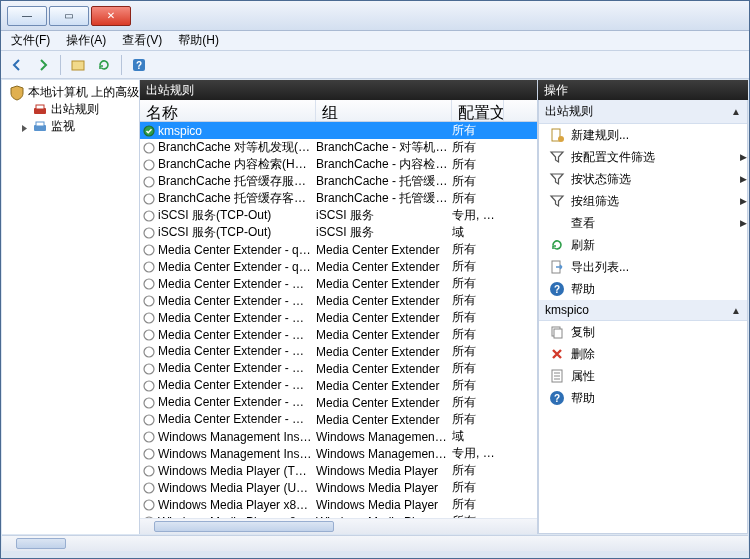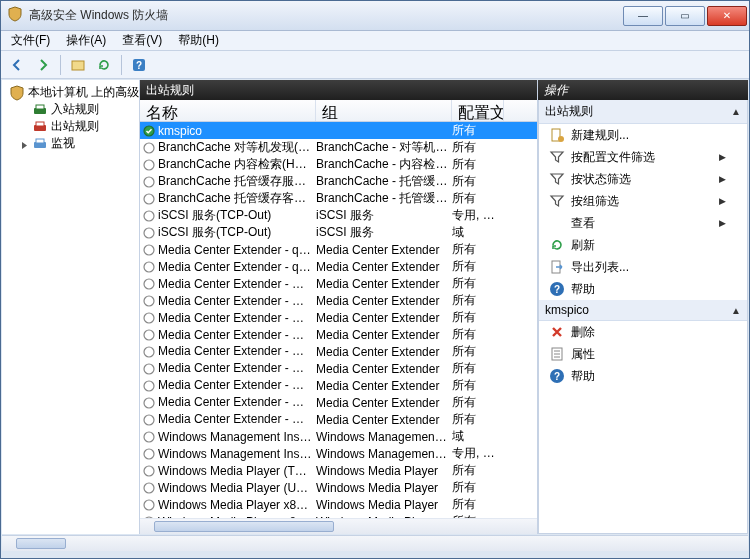--- a/index.html
+++ b/index.html
@@ -86,47 +86,39 @@
   .list-hscroll {
     position:absolute; left:0; right:0; bottom:0; height:16px;
     background:linear-gradient(#f4f6fa,#e4e9f2); border-top:1px solid #e2e8f2;
   }
   .list-hscroll .thumb {
     position:absolute; left:14px; width:180px; top:2px; bottom:2px;
     background:linear-gradient(#dbe5f3,#c1d2ea); border:1px solid #98aed0; border-radius:2px;
   }
   .actions { width:210px; display:flex; flex-direction:column; background:#fff;}
   .act-title { height:20px; background:linear-gradient(#3d3d3d,#1f1f1f); color:#fff;
-    display:flex; align-items:center; padding:0 6px; font-size:12px;font-style:italic;}
+    display:flex; align-items:center; padding:0 6px; font-size:12px;}
   .act-body { flex:1; overflow:hidden; border:1px solid #c6d2e4; border-top:none; }
   .act-section-head {
     background:#e8eef8; padding:3px 6px; font-size:12px; display:flex;
     justify-content:space-between; align-items:center; border-bottom:1px solid #d3deee;
   }
   .act-section-head .chev { font-size:10px; color:#333;}
-  .act-item { display:flex; align-items:center; gap:6px; padding:3px 21px 3px 10px; height:22px;}
+  .act-item { display:flex; align-items:center; gap:6px; padding:3px 0 3px 10px; height:22px;}
   .act-item .aicon { width:16px; height:16px; flex:0 0 16px; display:flex; align-items:center; justify-content:center;}
   .act-item .atxt { font-size:12px; }
   .act-item .sub { margin-left:auto; font-size:9px; color:#333;}
   .shield svg, .ticon svg, .aicon svg { width:16px; height:16px; }
 </style>
 </head>
 <body>
 
 <div class="window">
 
   <div class="titlebar">
-    <div class="title-text">
-      <span class="shield">
-        <svg viewBox="0 0 16 16">
-            <path d="M8 1 L14 3 V8 C14 12 11 14 8 15 C5 14 2 12 2 8 V3 Z" fill="#e0b050" stroke="#8a6a20"></path>
-          </svg>
-      </span>
-      <span>高级安全 Windows 防火墙</span>
-    </div>
     <div class="win-btns">
       <div class="win-btn">—</div>
       <div class="win-btn">▭</div>
       <div class="win-btn close">✕</div>
     </div>
   </div>
 
   <div class="menubar" id="menubar">
       <span>文件(F)</span>
       <span>操作(A)</span>
@@ -176,30 +168,20 @@
             </svg>
         </span>
         <span class="ticon shield">
           <svg viewBox="0 0 16 16">
               <path d="M8 1 L14 3 V8 C14 12 11 14 8 15 C5 14 2 12 2 8 V3 Z" fill="#e0b050" stroke="#8a6a20"></path>
             </svg>
         </span>
         <span>本地计算机 上的高级安全 Win</span>
       </div>
       <div id="tree-items">
-          <div class="tree-row child">
-            <span class="tri"></span>
-            <span class="ticon">
-              <svg viewBox="0 0 16 16">
-                <rect x="2" y="6" width="12" height="6" rx="1" fill="#2e7d32"></rect>
-                <rect x="4" y="3" width="8" height="4" fill="#fff" stroke="#2e7d32"></rect>
-              </svg>
-            </span>
-            <span>入站规则</span>
-          </div>
           <div class="tree-row child">
             <span class="tri"></span>
             <span class="ticon">
               <svg viewBox="0 0 16 16">
                 <rect x="2" y="6" width="12" height="6" rx="1" fill="#c0392b"></rect>
                 <rect x="4" y="3" width="8" height="4" fill="#fff" stroke="#c0392b"></rect>
               </svg>
             </span>
             <span>出站规则</span>
           </div>
@@ -553,20 +535,29 @@
             </div>
           </div>
         <div class="act-section-head">
           <span>kmspico</span>
           <span class="chev">▲</span>
         </div>
         <div id="act2">
             <div class="act-item">
               <span class="aicon">
                 <svg viewBox="0 0 16 16">
+                  <rect x="3" y="3" width="8" height="9" fill="#fff" stroke="#888"></rect>
+                  <rect x="5" y="5" width="8" height="9" fill="#fff" stroke="#888"></rect>
+                </svg>
+              </span>
+              <span class="atxt">复制</span>
+            </div>
+            <div class="act-item">
+              <span class="aicon">
+                <svg viewBox="0 0 16 16">
                   <path d="M4 4 L12 12 M12 4 L4 12" stroke="#d23a2a" stroke-width="2.4"></path>
                 </svg>
               </span>
               <span class="atxt">删除</span>
             </div>
             <div class="act-item">
               <span class="aicon">
                 <svg viewBox="0 0 16 16">
                   <rect x="3" y="2" width="10" height="12" fill="#fff" stroke="#888"></rect>
                   <line x1="5" y1="5" x2="11" y2="5" stroke="#888"></line>

